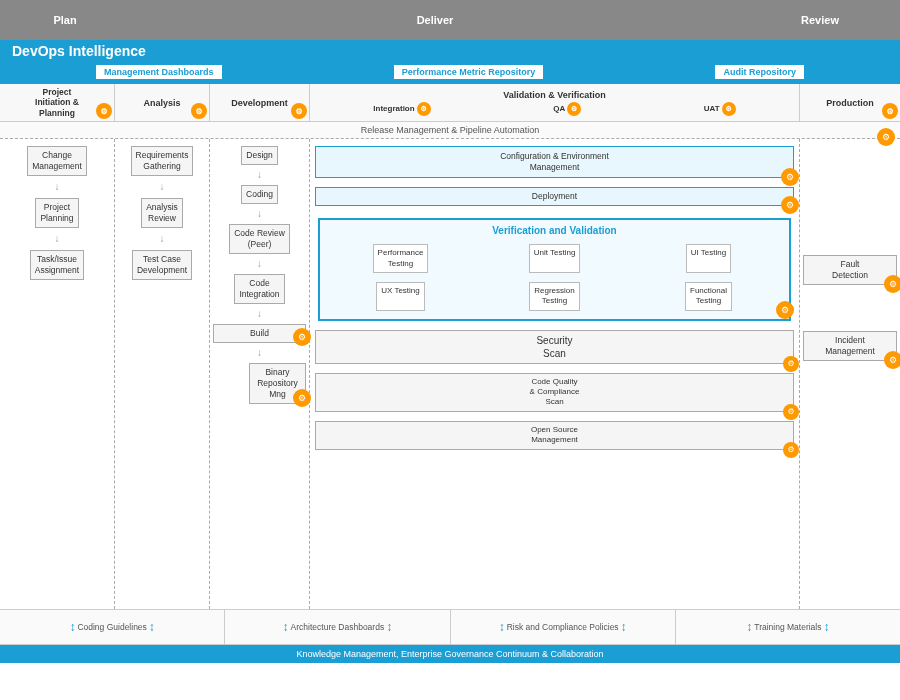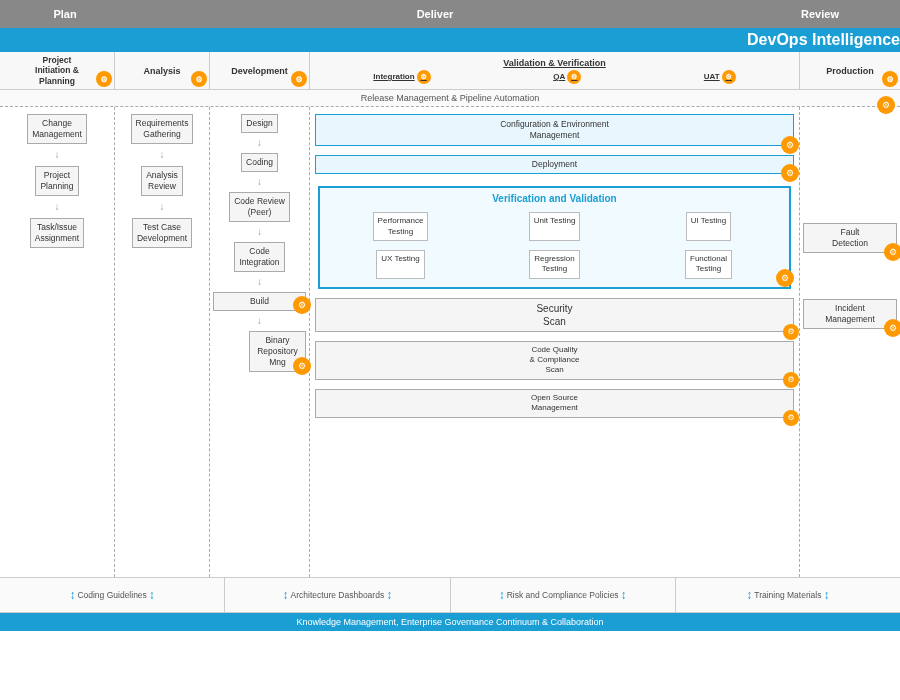--- a/index.html
+++ b/index.html
@@ -15,21 +15,21 @@
     .main-container {
       width: 900px;
       height: 700px;
       background: white;
       position: relative;
       overflow: hidden;
     }
     
     .phase-bar {
       display: flex;
-      height: 28px;
+      height: 40px;
       background: #888;
       align-items: center;
       position: relative;
     }
     .phase-section {
       display: flex;
       align-items: center;
       justify-content: center;
       height: 100%;
       color: white;
@@ -48,24 +48,24 @@
       position: absolute;
       right: -14px;
       top: 0;
       z-index: 10;
     }
 
     
     .devops-bar {
       background: #1a9ed4;
       color: white;
-      text-align: right;
-      font-size: 16px;
+      text-align: left;
+      font-size: 14px;
       font-weight: bold;
-      padding: 3px 0;
+      padding: 3px 12px;
       position: relative;
     }
     .devops-sub-bar {
       background: #1a9ed4;
       display: flex;
       justify-content: space-around;
       padding: 2px 10px 4px;
     }
     .devops-sub-item {
       background: white;
@@ -236,36 +236,41 @@
       <div class="arrow-right"></div>
     </div>
     <div class="phase-section phase-service">
       <span>Review</span>
     </div>
   </div>
 
   <div class="devops-bar">
     <span>DevOps Intelligence</span>
   </div>
+  <div class="devops-sub-bar">
+    <div class="devops-sub-item">Management Dashboards</div>
+    <div class="devops-sub-item">Performance Metric Repository</div>
+    <div class="devops-sub-item">Audit Repository</div>
+  </div>
 
   <div style="display:flex; height:38px; border-bottom:1px solid #ccc; background:#f8f8f8;">
     <div class="pipeline-stage" style="width:115px; font-size:8.5px; text-align:center;">
       <span style="line-height:1.2;">Project<br>Initiation &amp;<br>Planning</span>
       <div class="pipeline-icon" style="position:absolute;bottom:2px;right:2px;width:16px;height:16px;font-size:8px;">⚙</div>
     </div>
     <div class="pipeline-stage" style="width:95px;">
       <span>Analysis</span>
       <div class="pipeline-icon" style="position:absolute;bottom:2px;right:2px;width:16px;height:16px;font-size:8px;">⚙</div>
     </div>
     <div class="pipeline-stage" style="width:100px;">
       <span>Development</span>
       <div class="pipeline-icon" style="position:absolute;bottom:2px;right:2px;width:16px;height:16px;font-size:8px;">⚙</div>
     </div>
     <div class="pipeline-stage" style="flex:1;">
-      <div style="width:100%;text-decoration:underline;">
+      <div style="width:100%;">
         <div style="font-size:9px;font-weight:bold;text-align:center;margin-bottom:2px;">Validation &amp; Verification</div>
         <div style="display:flex;justify-content:space-around;">
           <div style="display:flex;align-items:center;font-size:8px;">Integration <div class="pipeline-icon" style="width:14px;height:14px;font-size:7px;margin-left:2px;">⚙</div></div>
           <div style="display:flex;align-items:center;font-size:8px;">QA <div class="pipeline-icon" style="width:14px;height:14px;font-size:7px;margin-left:2px;">⚙</div></div>
           <div style="display:flex;align-items:center;font-size:8px;">UAT <div class="pipeline-icon" style="width:14px;height:14px;font-size:7px;margin-left:2px;">⚙</div></div>
         </div>
       </div>
     </div>
     <div class="pipeline-stage" style="width:100px; border-right:none;">
       <span>Production</span>

